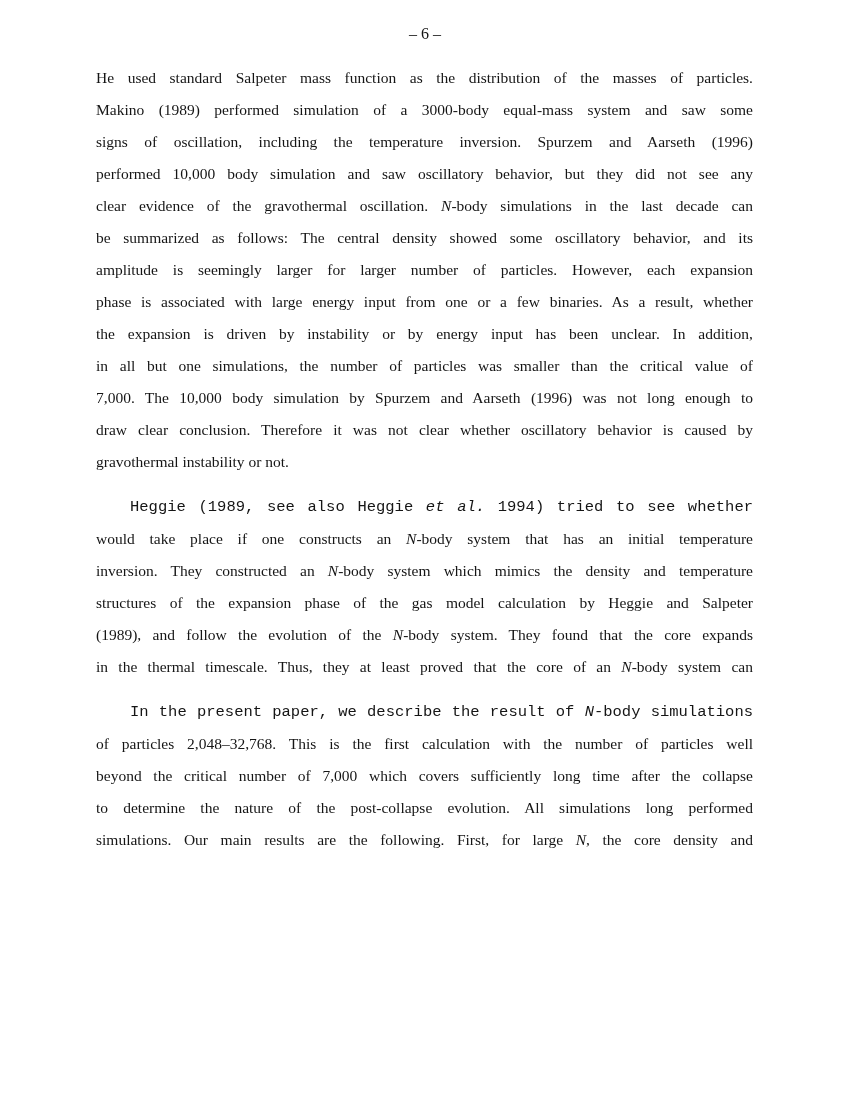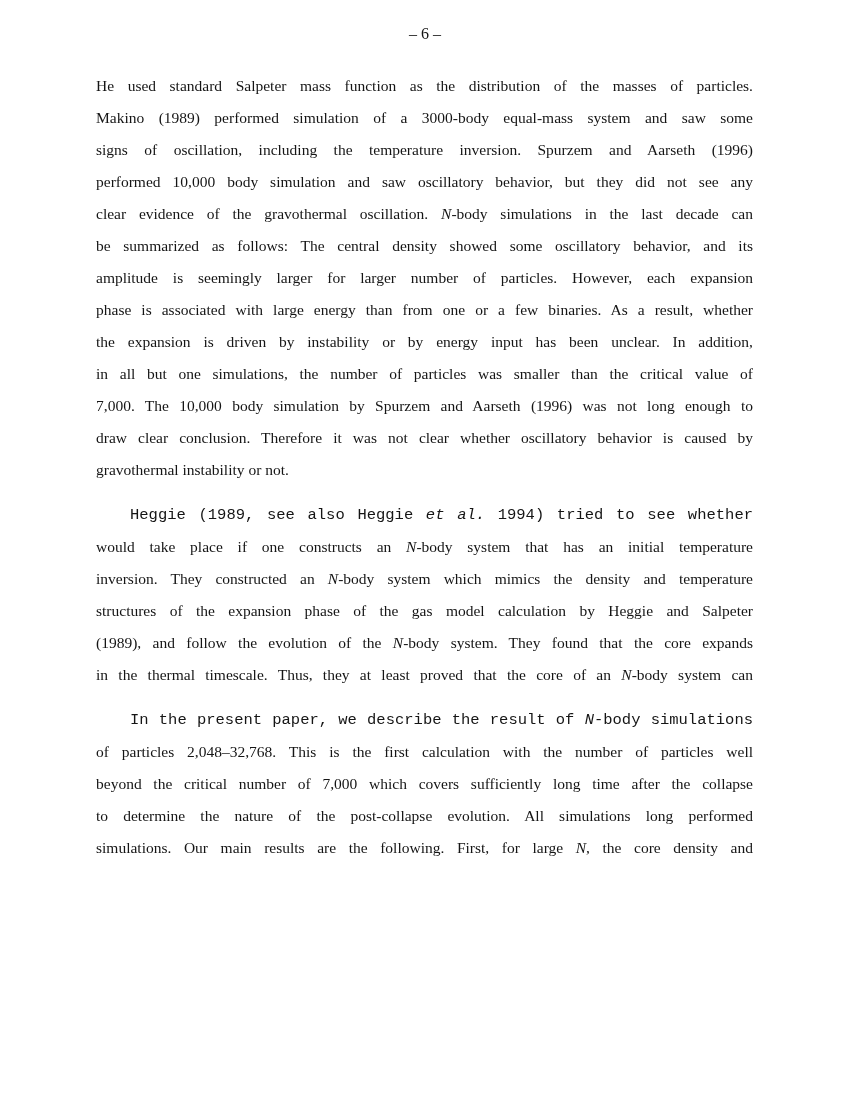--- a/index.html
+++ b/index.html
@@ -21,21 +21,21 @@
     top: 24px;
     left: 0;
     width: 100%;
     text-align: center;
     font-size: 16px;
     line-height: 20px;
     color: #151515;
   }
   .page-body {
     position: absolute;
-    top: 70px;
+    top: 62px;
     left: 96px;
     width: 657px;
   }
   .para {
     margin: 0 0 0 0;
   }
   .para + .para {
     margin-top: 13px;
   }
   .para.indent .line:first-child {
@@ -66,21 +66,21 @@
   <div class="page-number">– 6 –</div>
   <main class="page-body">
       <div class="para">
         <div class="line">He used standard Salpeter mass function as the distribution of the masses of particles.</div>
         <div class="line">Makino (1989) performed simulation of a 3000-body equal-mass system and saw some</div>
         <div class="line">signs of oscillation, including the temperature inversion. Spurzem and Aarseth (1996)</div>
         <div class="line">performed 10,000 body simulation and saw oscillatory behavior, but they did not see any</div>
         <div class="line">clear evidence of the gravothermal oscillation. <i>N</i>-body simulations in the last decade can</div>
         <div class="line">be summarized as follows: The central density showed some oscillatory behavior, and its</div>
         <div class="line">amplitude is seemingly larger for larger number of particles.  However, each expansion</div>
-        <div class="line">phase is associated with large energy than from one or a few binaries. As a result, whether</div>
+        <div class="line">phase is associated with large energy input from one or a few binaries. As a result, whether</div>
         <div class="line">the expansion is driven by instability or by energy input has been unclear. In addition,</div>
         <div class="line">in all but one simulations, the number of particles was smaller than the critical value of</div>
         <div class="line">7,000. The 10,000 body simulation by Spurzem and Aarseth (1996) was not long enough to</div>
         <div class="line">draw clear conclusion. Therefore it was not clear whether oscillatory behavior is caused by</div>
         <div class="line endline">gravothermal instability or not.</div>
       </div>
       <div class="para indent">
         <div class="line">Heggie (1989, see also Heggie <i>et al.</i> 1994) tried to see whether gravothermal expansion</div>
         <div class="line">would take place if one constructs an <i>N</i>-body system that has an initial temperature</div>
         <div class="line">inversion. They constructed an <i>N</i>-body system which mimics the density and temperature</div>

